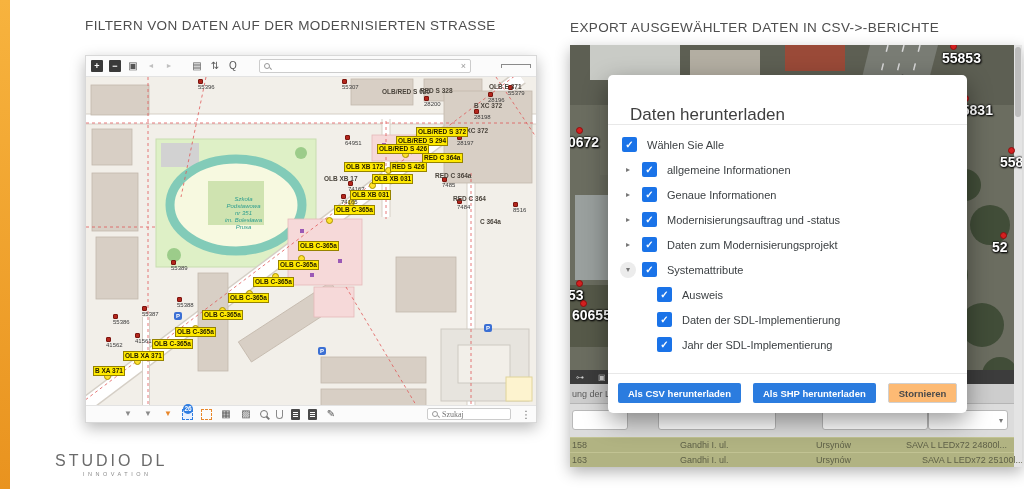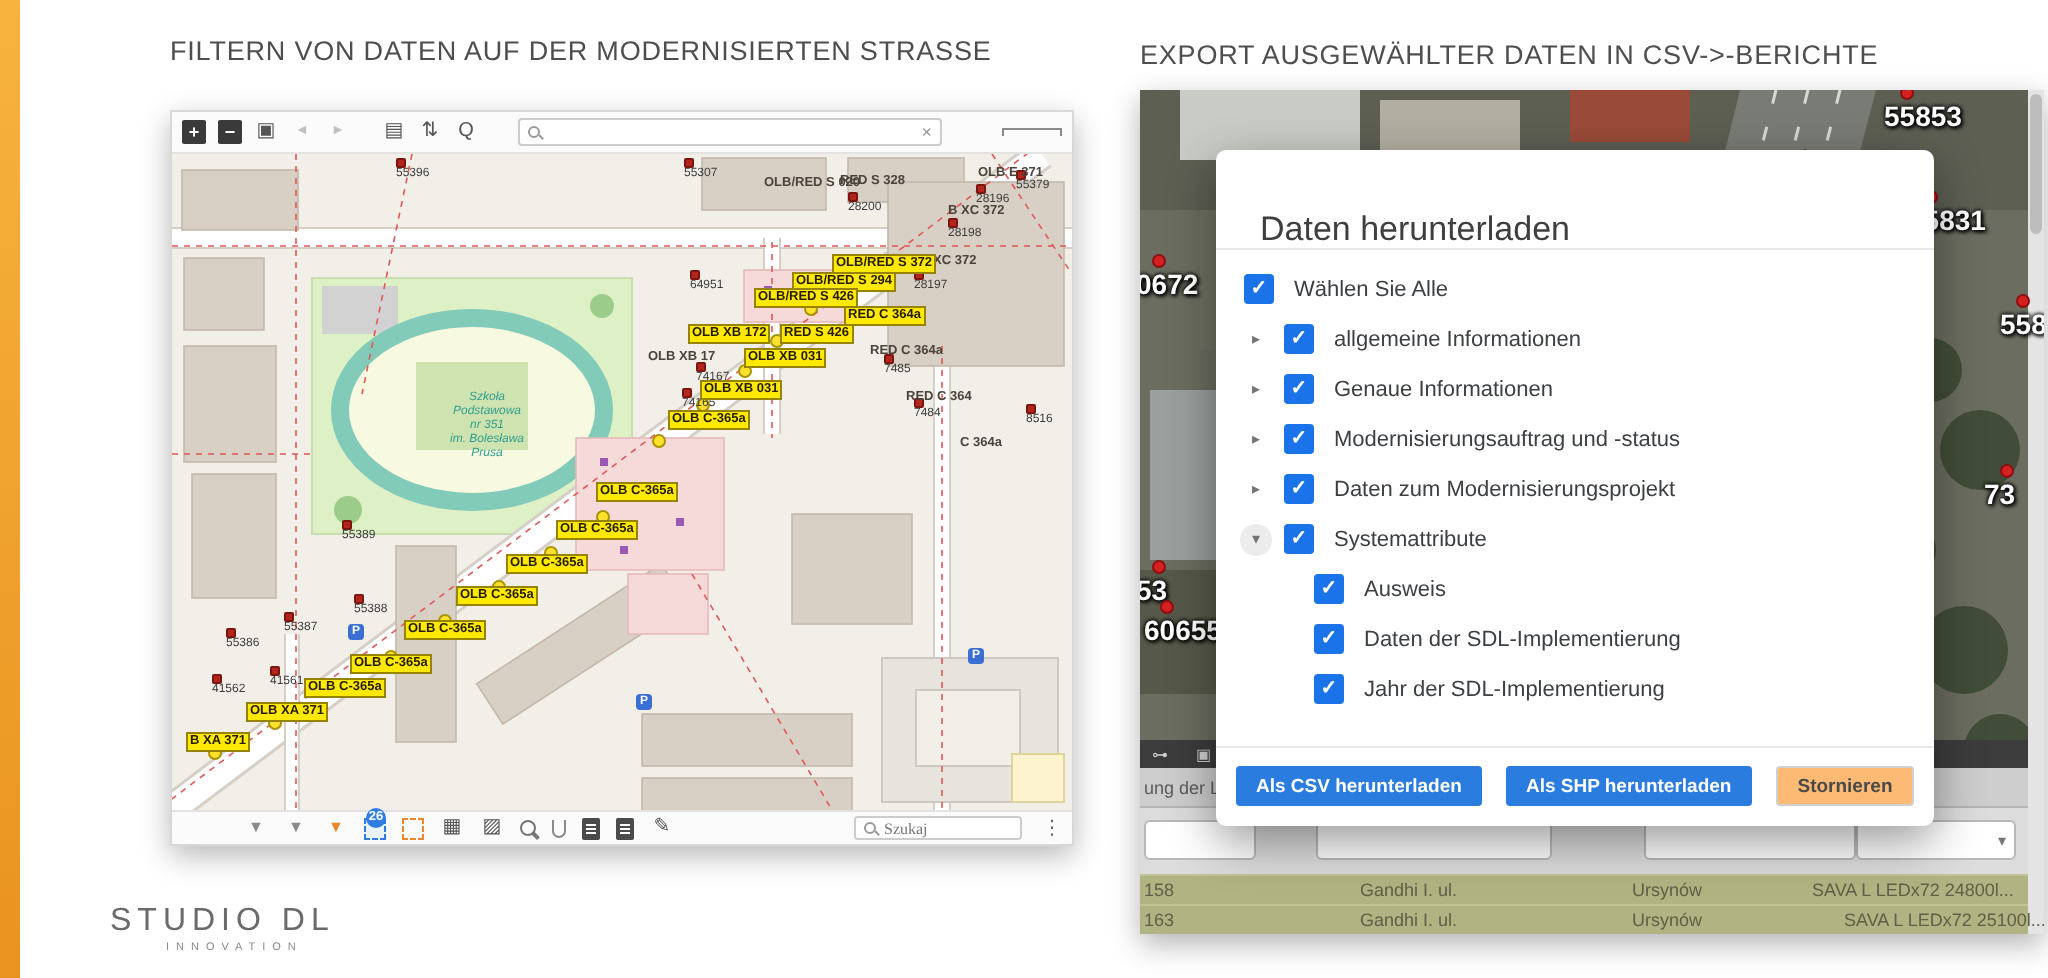--- a/index.html
+++ b/index.html
@@ -468,21 +468,21 @@
           <div class="num">55831</div>
         </div>
 
         <div class="sat-marker" style="position: absolute; left: 430px; top: 102px;">
           <div class="dot"></div>
           <div class="num">558</div>
         </div>
 
         <div class="sat-marker" style="position: absolute; left: 422px; top: 187px;">
           <div class="dot"></div>
-          <div class="num">73</div>
+          <div class="num">52</div>
         </div>
 
         <div class="sat-marker" style="position: absolute; left: -2px; top: 82px;">
           <div class="dot"></div>
           <div class="num">0672</div>
         </div>
 
         <div class="sat-marker" style="position: absolute; left: -2px; top: 235px;">
           <div class="dot"></div>
           <div class="num">53</div>

